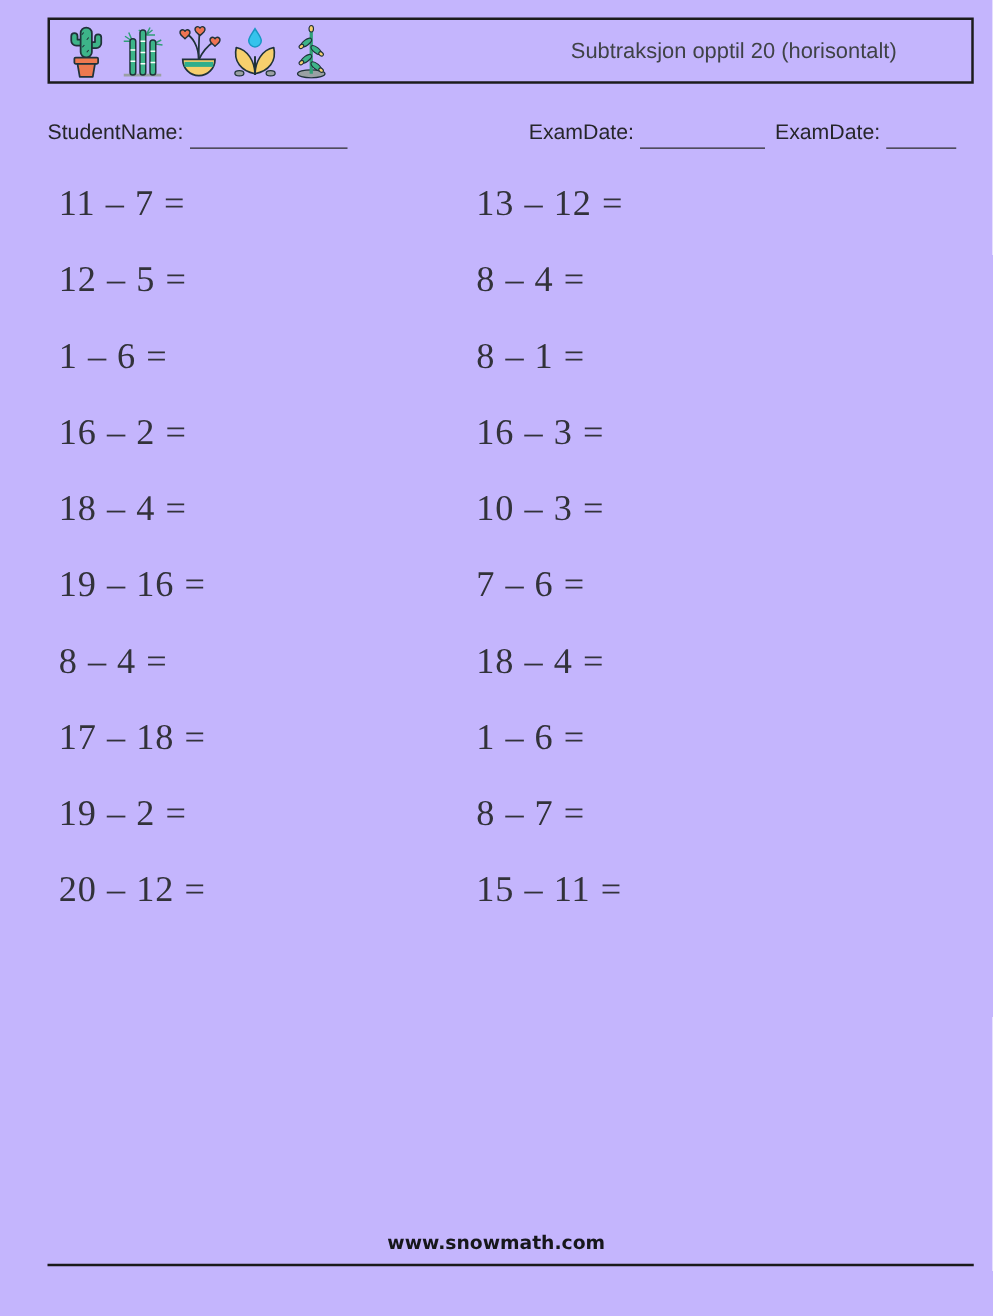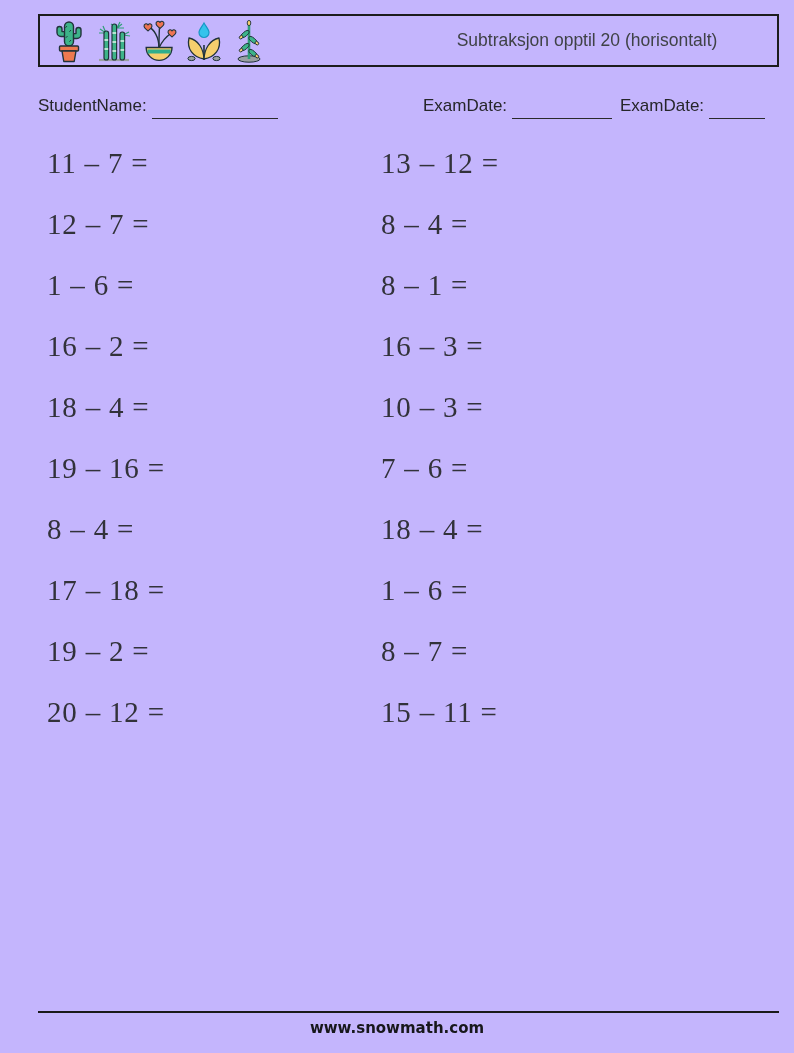--- a/index.html
+++ b/index.html
@@ -28,21 +28,21 @@
 
   
   .problems{position:absolute;top:133px;left:0;width:794px;}
   .p-row{position:absolute;height:61px;line-height:61px;white-space:nowrap;
          font-family:"Liberation Serif",serif;font-size:29px;letter-spacing:0.8px;color:#32323a;}
   .col-left{left:47px;}
   .col-right{left:381px;text-align:right;}
 
   
   .footer-rule{position:absolute;left:38px;top:1011px;width:741px;border-top:2px solid #1a1a1a;}
-  .footer-text{position:absolute;left:0;top:1019px;width:794px;text-align:center;
+  .footer-text{position:absolute;left:0;top:985px;width:794px;text-align:center;
                font-family:"DejaVu Sans",sans-serif;font-weight:bold;font-size:15px;color:#17171b;}
 </style>
 </head>
 <body>
 
 <div class="page">
 
   <div class="header-box">
     <div class="icon-strip">
 
@@ -155,21 +155,21 @@
     <div class="field f-date">
       <span>ExamDate:</span><span class="blank blank-date"></span>
     </div>
     <div class="field f-score">
       <span>ExamDate:</span><span class="blank blank-score"></span>
     </div>
   </div>
 
   <div class="problems">
     <div class="p-row col-left" style="top:0px">11 – 7 =</div>
-    <div class="p-row col-left" style="top:61px">12 – 7 =</div>
+    <div class="p-row col-left" style="top:61px">12 – 5 =</div>
     <div class="p-row col-left" style="top:122px">1 – 6 =</div>
     <div class="p-row col-left" style="top:183px">16 – 2 =</div>
     <div class="p-row col-left" style="top:244px">18 – 4 =</div>
     <div class="p-row col-left" style="top:305px">19 – 16 =</div>
     <div class="p-row col-left" style="top:366px">8 – 4 =</div>
     <div class="p-row col-left" style="top:427px">17 – 18 =</div>
     <div class="p-row col-left" style="top:488px">19 – 2 =</div>
     <div class="p-row col-left" style="top:549px">20 – 12 =</div>
 
     <div class="p-row col-right" style="top:0px">13 – 12 =</div>

